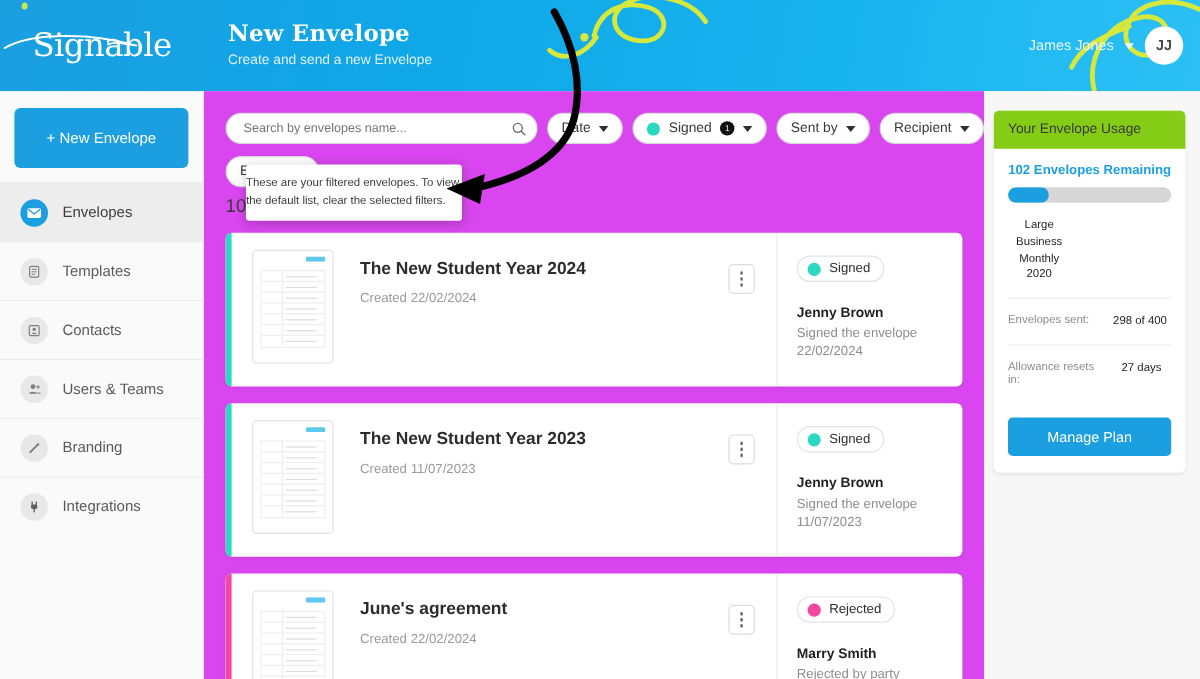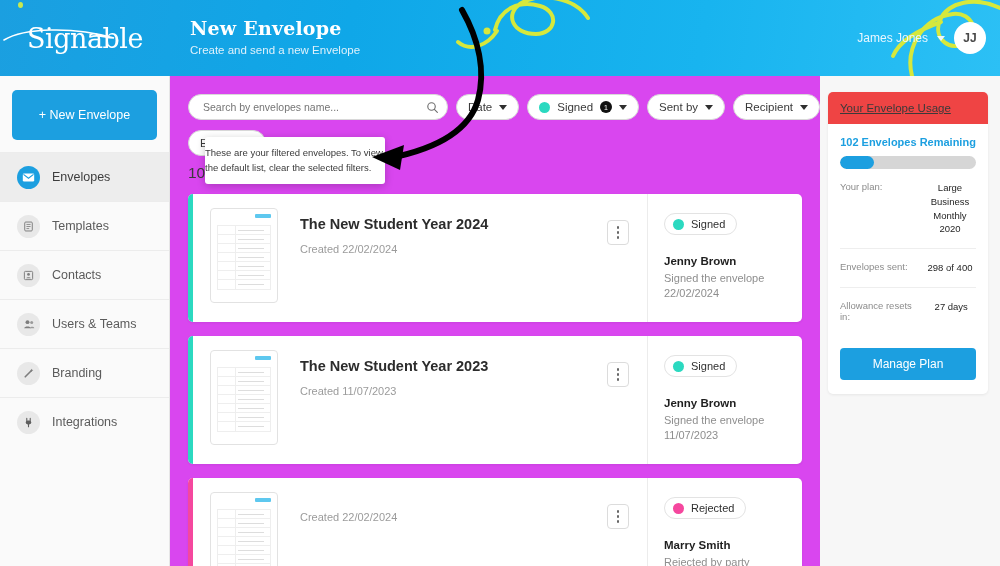--- a/index.html
+++ b/index.html
@@ -128,21 +128,21 @@
   .status-pill {
     display: inline-flex; align-items: center; gap: 7px; height: 22px; padding: 0 11px 0 8px;
     border: 1px solid #e3e3e3; border-radius: 12px; font-size: 11px; color: #2f2f2f; background: #fff;
   }
   .signer-name { font-size: 11.5px; font-weight: bold; color: #1f1f1f; margin-top: 20px; }
   .signer-action { font-size: 11px; color: #8e8e8e; margin-top: 4px; line-height: 1.35; }
 
   
   .right { position: absolute; left: 820px; top: 76px; width: 180px; height: 490px; background: #f7f7f7; padding: 16px 12px 0 8px; }
   .usage-card { background: #fff; border-radius: 5px; box-shadow: 0 1px 3px rgba(0,0,0,.07); overflow: hidden; }
-  .usage-head { background: #ef4444; padding: 10px 12px; font-size: 11.5px; color: #3a3a3a; text-decoration: underline; }
+  .usage-head { background: #84cc16; padding: 10px 12px; font-size: 11.5px; color: #3a3a3a; }
   .usage-body { padding: 12px 12px 14px; }
   .remaining { color: #1c9fe0; font-size: 11px; font-weight: bold; text-align: center; }
   .bar { height: 13px; border-radius: 7px; background: #d6d6d6; margin-top: 8px; overflow: hidden; }
   .bar-fill { height: 100%; border-radius: 7px; background: #1c9fe0; }
   .kv { display: flex; justify-content: space-between; gap: 6px; padding: 12px 0; border-bottom: 1px solid #eee; font-size: 9.5px; }
   .kv:first-of-type { padding-top: 14px; }
   .kv .k { color: #8c8c8c; }
   .kv .v { color: #1f1f1f; font-weight: normal; text-align: center; width: 52px; line-height: 1.45; }
   .manage-btn {
     margin-top: 14px; height: 32px; border-radius: 4px; background: #1c9fe0; color: #fff;
@@ -485,20 +485,21 @@
                     <div class="thumb-line"></div>
                   </div>
                 </div>
               <div class="thumb-row">
                   <div class="thumb-c1"></div>
                   <div class="thumb-c2"></div>
                 </div>
             </div>
           </div>
           <div class="card-info">
+            <div class="card-title">June's agreement</div>
             <div class="card-date">Created 22/02/2024</div>
           </div>
           <div class="kebab">
               <span></span>
               <span></span>
               <span></span>
             </div>
         </div>
         <div class="card-right">
           <div class="status-pill">
@@ -515,21 +516,20 @@
 
   <div class="right">
     <div class="usage-card">
       <div class="usage-head">Your Envelope Usage</div>
       <div class="usage-body">
         <div class="remaining">102 Envelopes Remaining</div>
         <div class="bar">
           <div class="bar-fill" id="usage-fill" style="width: 25%;"></div>
         </div>
         <div class="kv">
-          <span class="k">Your plan:</span>
           <span class="v">Large Business Monthly 2020</span>
         </div>
         <div class="kv">
           <span class="k">Envelopes sent:</span>
           <span class="v">298 of 400</span>
         </div>
         <div class="kv" style="border-bottom:0">
           <span class="k">Allowance resets in:</span>
           <span class="v">27 days</span>
         </div>

